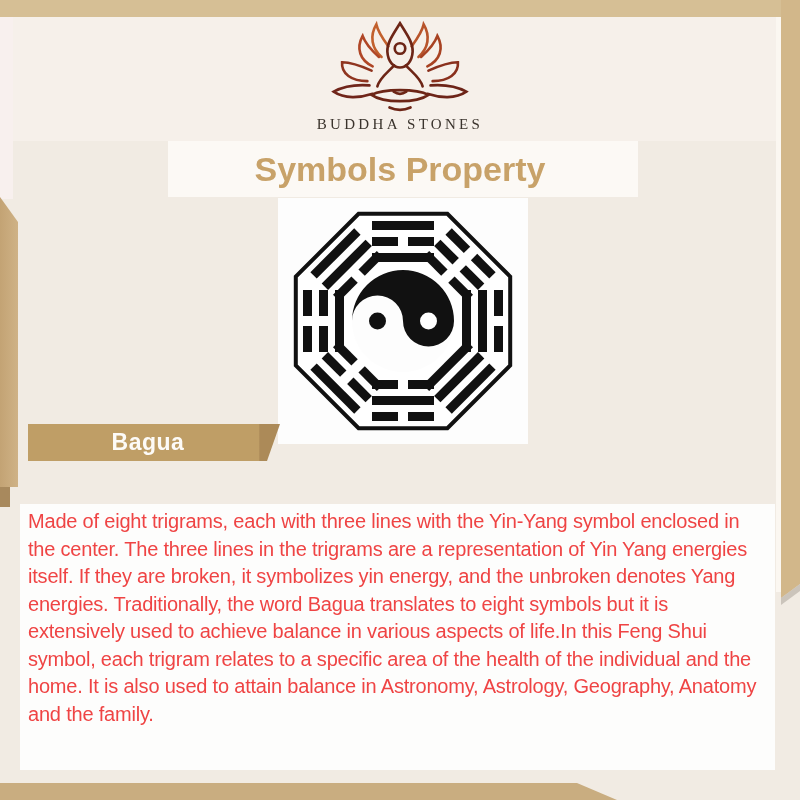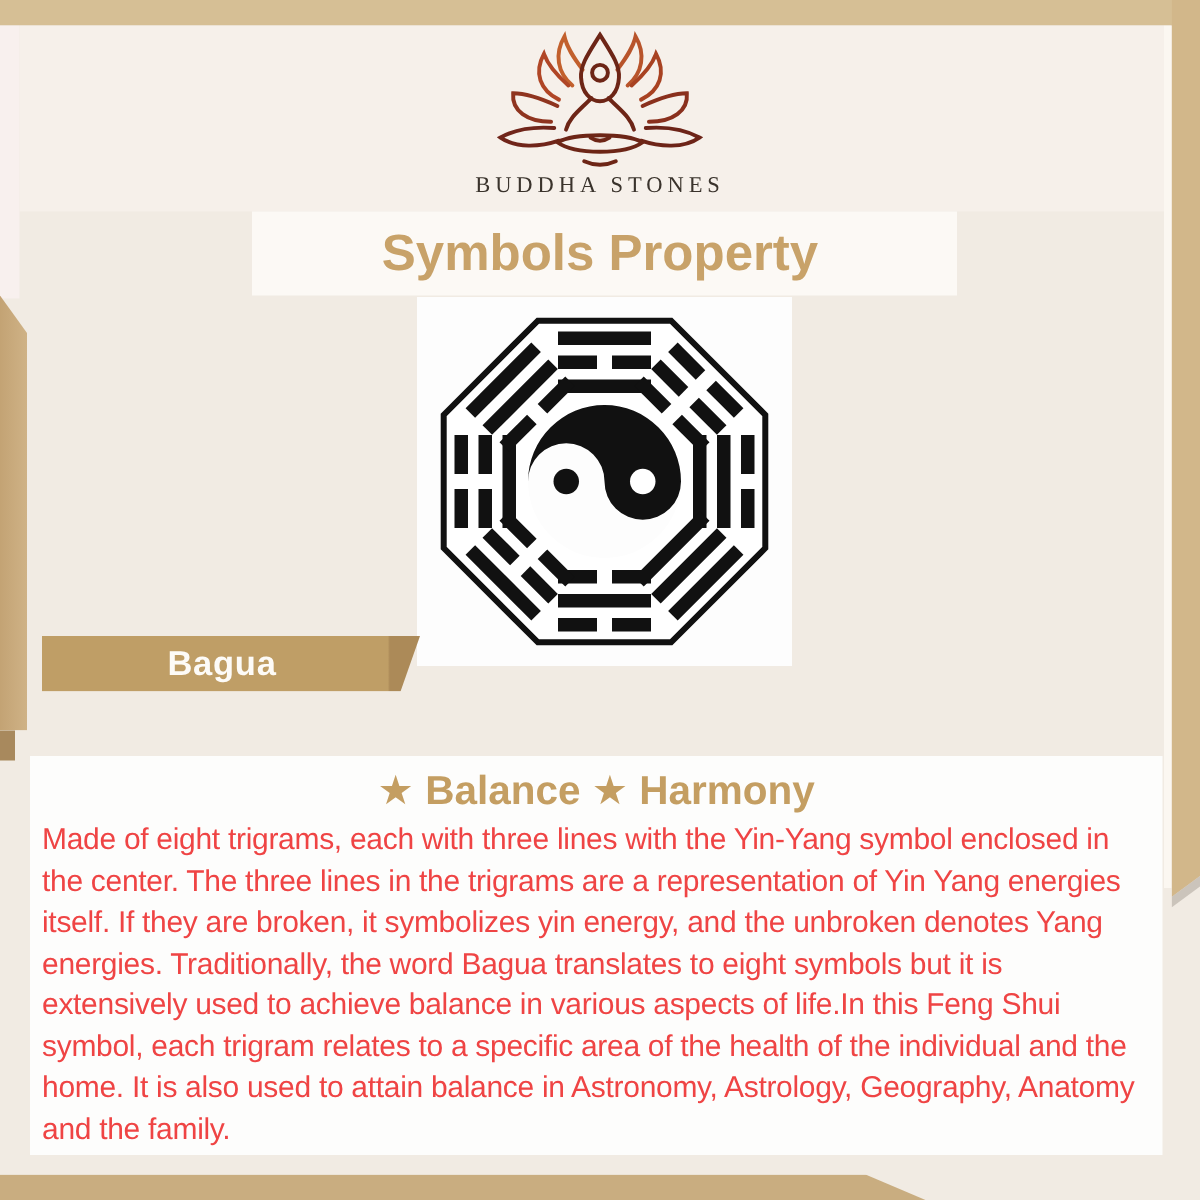--- a/index.html
+++ b/index.html
@@ -161,18 +161,17 @@
           </g>
         </g>
     </svg>
   </div>
 
   <div class="ribbon">
     <span class="ribbon-label">Bagua</span>
   </div>
 
   <div class="text-panel">
-    <div class="subtitle">★ Balance ★ Harmony</div>
     <div class="paragraph">Made of eight trigrams, each with three lines with the Yin-Yang symbol enclosed in the center. The three lines in the trigrams are a representation of Yin Yang energies itself. If they are broken, it symbolizes yin energy, and the unbroken denotes Yang energies. Traditionally, the word Bagua translates to eight symbols but it is extensively used to achieve balance in various aspects of life.In this Feng Shui symbol, each trigram relates to a specific area of the health of the individual and the home. It is also used to attain balance in Astronomy, Astrology, Geography, Anatomy and the family.</div>
   </div>
 
   <div class="bottom-band"></div>
 </div>
 
 </body></html>

